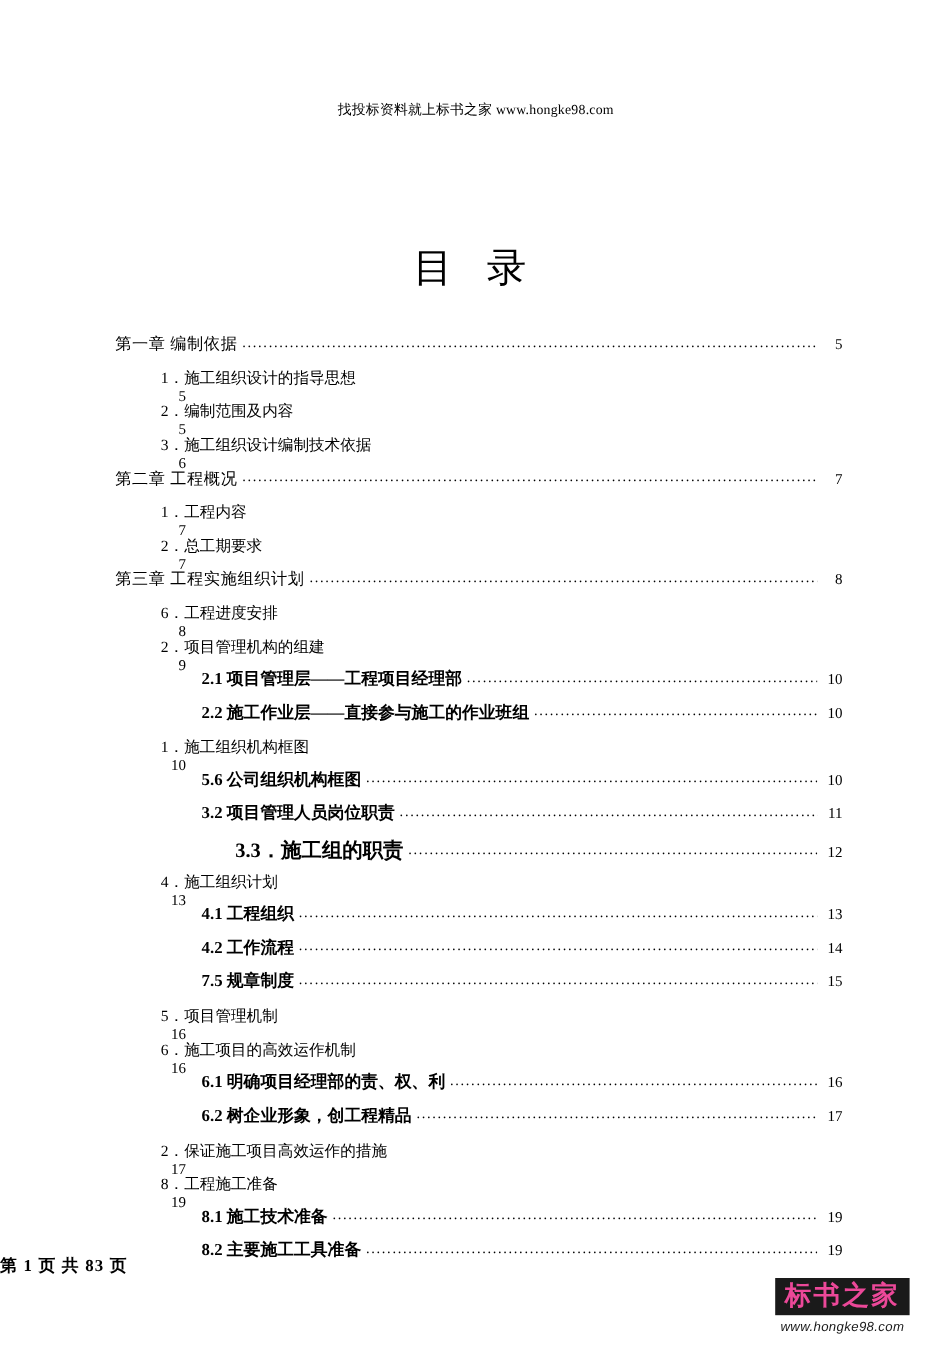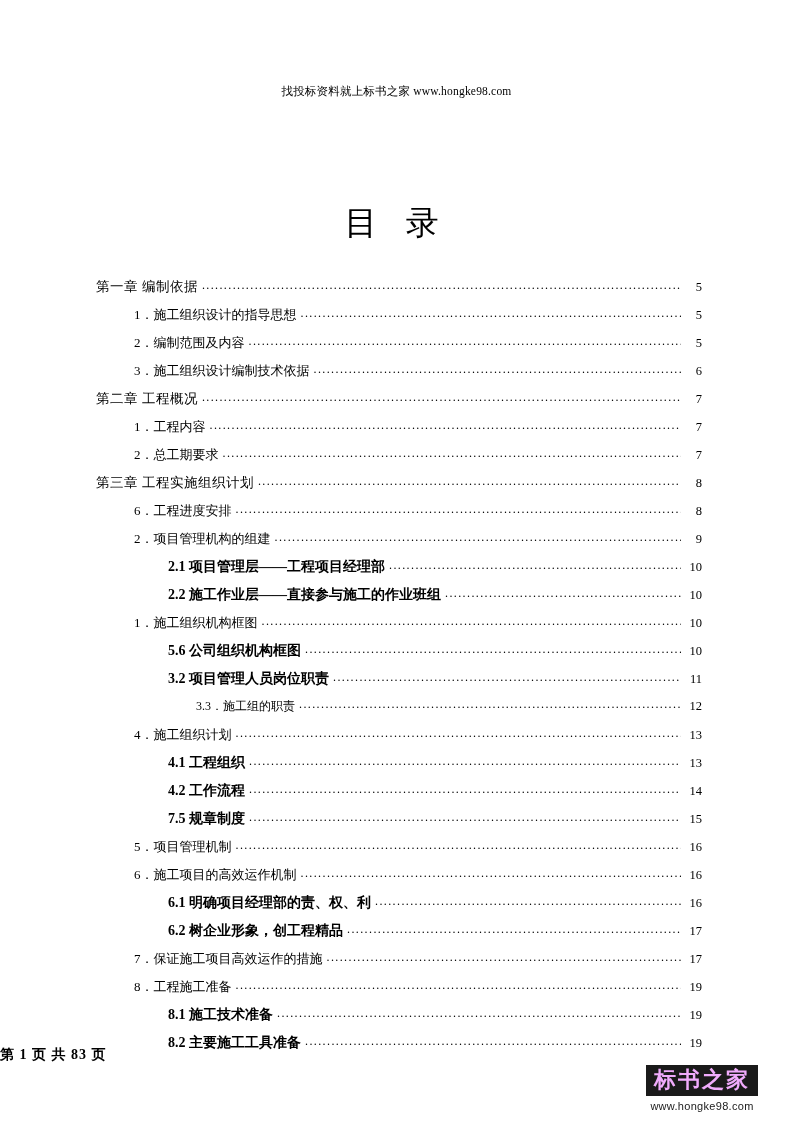--- a/index.html
+++ b/index.html
@@ -84,37 +84,38 @@
   
   .lv-chapter .label {
     font-size: 13.5px;
     letter-spacing: 0.5px;
   }
   .lv-chapter {
     padding-left: 0;
   }
   .lv-1 {
     padding-left: 38px;
+    flex-direction: column;
   }
   .lv-1 .label {
     font-size: 13px;
   }
   .lv-2 {
     padding-left: 72px;
   }
   .lv-2 .label {
     font-size: 14px;
     font-weight: bold;
   }
   .lv-3 {
     padding-left: 100px;
   }
   .lv-3 .label {
-    font-size: 12px;
-    font-weight: normal;
+    font-size: 17px;
+    font-weight: bold;
   }
   .footer {
     position: absolute;
     top: 1046px;
     left: 0;
     width: 793px;
     text-align: left;
     font-size: 14px;
     font-weight: bold;
     letter-spacing: 1px;
@@ -122,34 +123,35 @@
   .watermark {
     position: absolute;
     right: 16px;
     bottom: 10px;
     width: 150px;
     text-align: center;
   }
   .wm-logo {
     display: inline-block;
     background: #1a1a1a;
-    color: #f0abfc;
+    color: #ec4899;
     font-size: 22px;
     font-weight: bold;
     letter-spacing: 2px;
     padding: 4px 8px 5px 8px;
     font-family: "Liberation Sans", sans-serif;
     line-height: 1;
   }
   .wm-url {
     margin-top: 4px;
     font-size: 11px;
     color: #1a1a1a;
     font-family: "Liberation Sans", sans-serif;
     letter-spacing: 0.3px;
+    font-style: italic;
   }
 </style>
 </head>
 <body>
 
 <div class="page">
 
   <div class="header-note">找投标资料就上标书之家 www.hongke98.com</div>
 
   <div class="doc-title">目  录</div>
@@ -269,21 +271,21 @@
         <span class="label">6.1 明确项目经理部的责、权、利</span>
         <span class="dots">.......................................................................................................................</span>
         <span class="pageno">16</span>
       </div>
       <div class="toc-entry lv-2">
         <span class="label">6.2 树企业形象，创工程精品</span>
         <span class="dots">.......................................................................................................................</span>
         <span class="pageno">17</span>
       </div>
       <div class="toc-entry lv-1">
-        <span class="label">7．保证施工项目高效运作的措施</span>
+        <span class="label">2．保证施工项目高效运作的措施</span>
         <span class="dots">.......................................................................................................................</span>
         <span class="pageno">17</span>
       </div>
       <div class="toc-entry lv-1">
         <span class="label">8．工程施工准备</span>
         <span class="dots">.......................................................................................................................</span>
         <span class="pageno">19</span>
       </div>
       <div class="toc-entry lv-2">
         <span class="label">8.1 施工技术准备</span>

